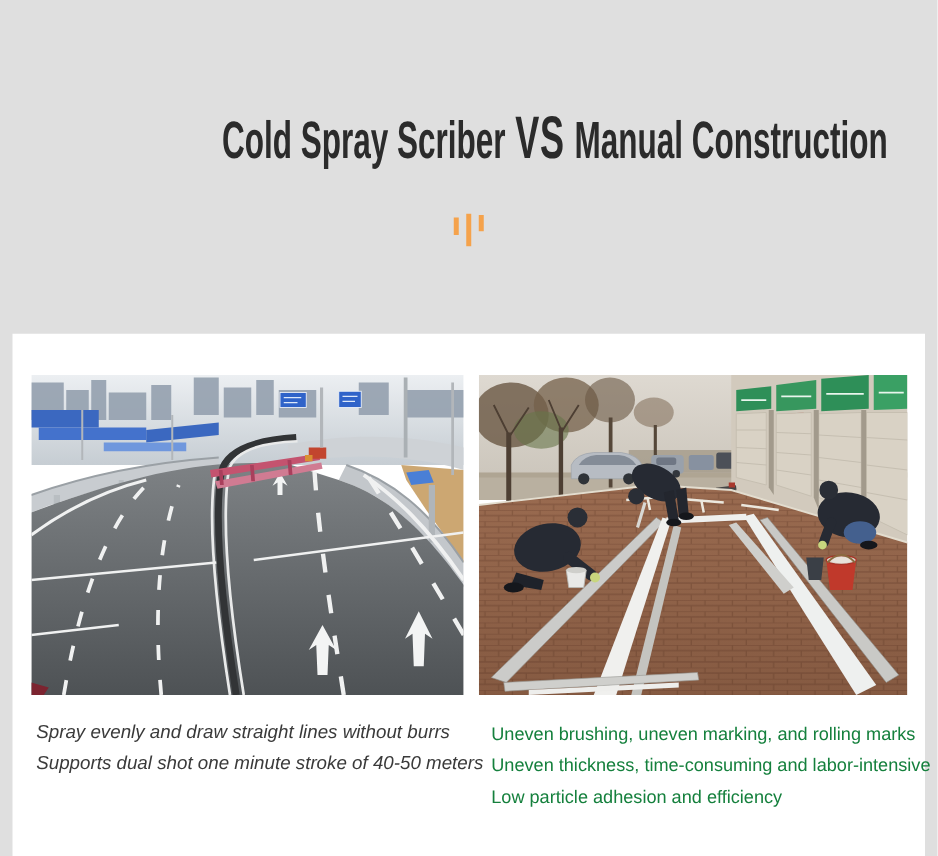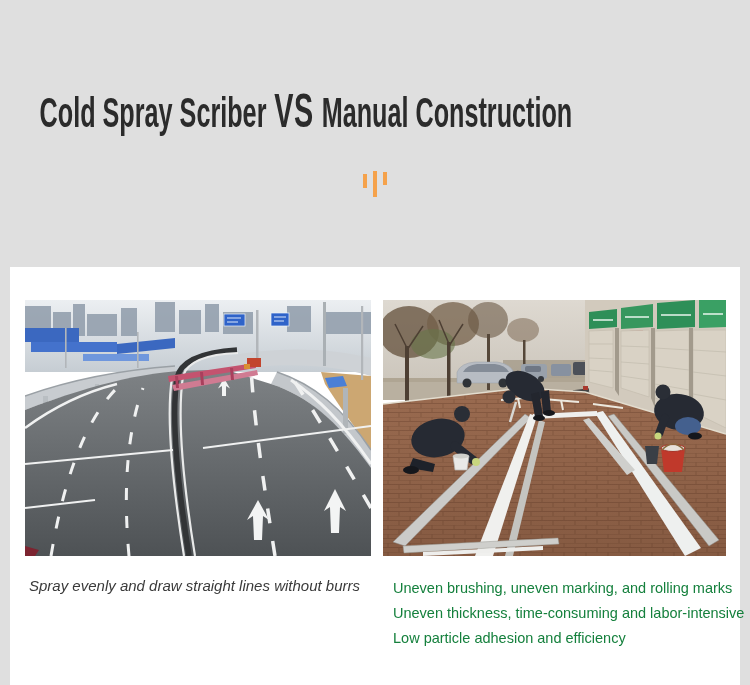--- a/index.html
+++ b/index.html
@@ -4,21 +4,21 @@
 <style>
   html,body{margin:0;padding:0;}
   body{
     width:750px;height:685px;overflow:hidden;position:relative;
     background:#dfdfdf;
     font-family:"Liberation Sans","DejaVu Sans",sans-serif;
   }
   
   .title-row{
     position:absolute;top:87px;left:0;width:750px;
-    display:flex;justify-content:flex-end;
+    display:flex;justify-content:flex-start;
   }
   .title-inner{
     display:inline-flex;align-items:baseline;gap:13px;white-space:nowrap;
     transform:scaleX(0.60);transform-origin:50% 50%;
   }
   .title-side{
     font-size:42px;font-weight:bold;color:#2b2b2b;line-height:1;letter-spacing:0px;
   }
   .title-vs{
     font-size:48px;font-weight:bold;color:#2b2b2b;line-height:1;letter-spacing:1px;
@@ -301,20 +301,21 @@
         <polygon points="278,148 302,148 299,172 281,172" fill="#c0392b"></polygon>
         <ellipse cx="290" cy="148" rx="12" ry="3.5" fill="#d8cfc6" stroke="#a93226" stroke-width="1"></ellipse>
         <ellipse cx="290" cy="148" rx="9" ry="2.5" fill="#e8e2da"></ellipse>
         <path d="M279,150 Q290,138 301,150" stroke="#8a6a3f" stroke-width="1.5" fill="none"></path>
       </g>
     </svg>
   </div>
 
   <ul class="caption caption-left">
     <li>Spray evenly and draw straight lines without burrs</li>
+    <li>Supports dual shot one minute stroke of 40-50 meters</li>
   </ul>
   <ul class="caption caption-right">
     <li>Uneven brushing, uneven marking, and rolling marks</li>
     <li>Uneven thickness, time-consuming and labor-intensive</li>
     <li>Low particle adhesion and efficiency</li>
   </ul>
 
 </section>
 
 </body></html>

